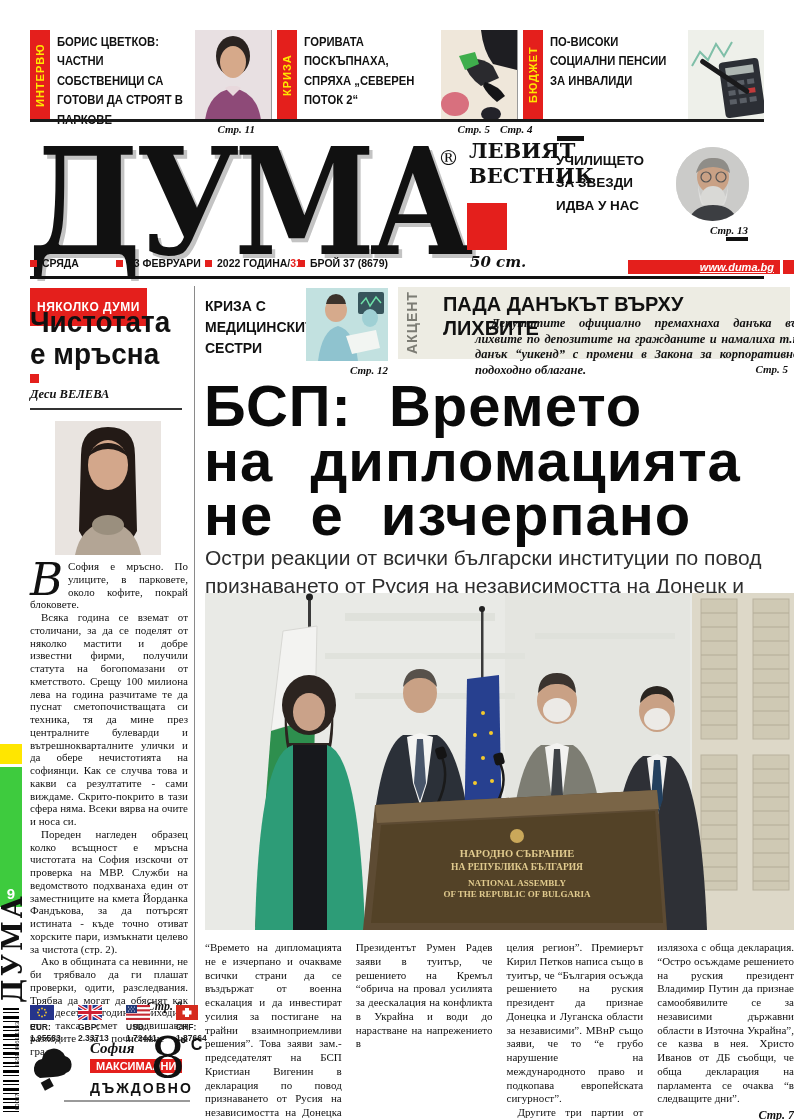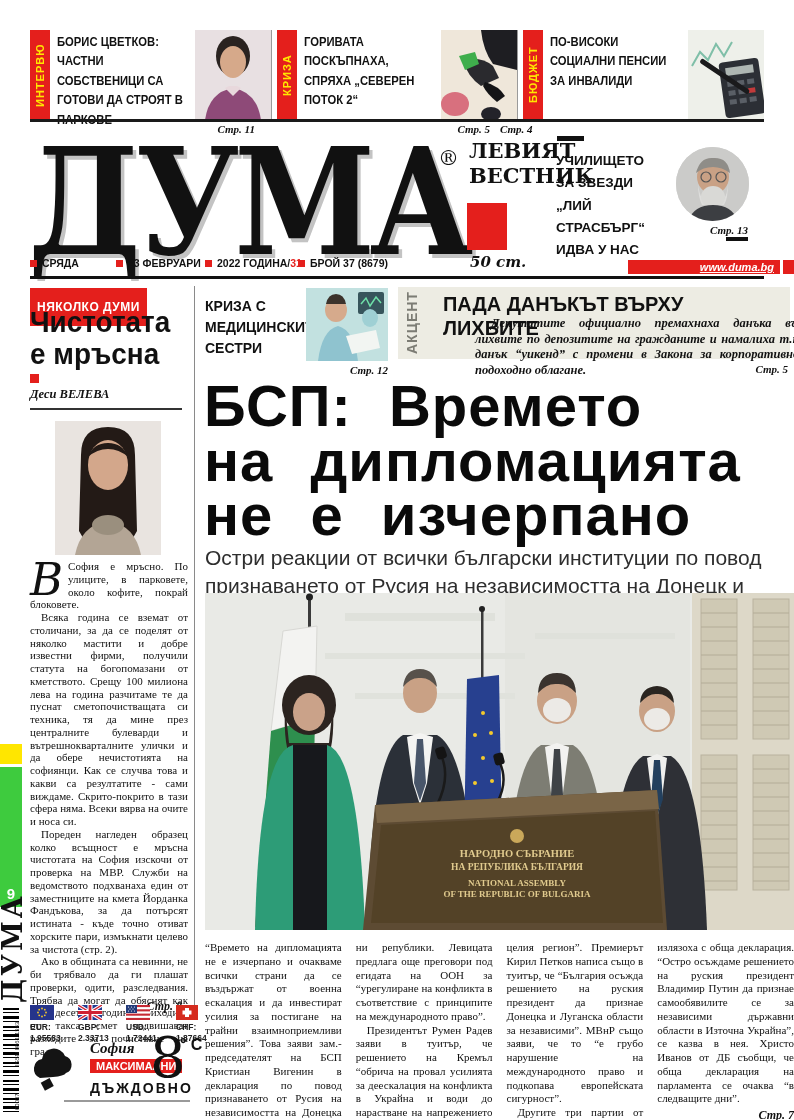--- a/index.html
+++ b/index.html
@@ -184,21 +184,20 @@
   <div class="abs m-reg">®</div>
   <div class="abs m-tagline">
     <div>ЛЕВИЯТ</div>
     <div>ВЕСТНИК</div>
   </div>
   <div class="abs m-redsq"></div>
   <div class="abs m-dash1"></div>
   <div class="abs m-star">
     <div>УЧИЛИЩЕТО</div>
     <div>ЗА ЗВЕЗДИ</div>
-    <div>„ЛИЙ СТРАСБЪРГ“</div>
     <div>ИДВА У НАС</div>
   </div>
   <div class="abs m-photo">
     <svg width="73" height="74" viewBox="0 0 73 74">
       <rect width="73" height="74" fill="#cbcbc9"></rect>
       <ellipse cx="37" cy="30" rx="16" ry="17" fill="#c9a185"></ellipse>
       <path d="M20 26 Q24 10 37 11 Q52 10 54 26 Q46 20 37 20 Q27 20 20 26 Z" fill="#8f8d88"></path>
       <path d="M22 36 Q24 58 37 58 Q51 58 52 36 Q52 52 48 58 L26 58 Q22 50 22 36 Z" fill="#dddddb"></path>
       <ellipse cx="37" cy="50" rx="12" ry="11" fill="#d9d9d6"></ellipse>
       <circle cx="30" cy="30" r="5" fill="none" stroke="#555" stroke-width="1.2"></circle>
@@ -363,21 +362,20 @@
         <text x="312" y="304" font-size="9">OF THE REPUBLIC OF BULGARIA</text>
       </g>
     </svg>
   </div>
 
   <div class="abs cols">
     <div class="col">
       <p>“Времето на дипломацията не е изчерпано и очакваме всички страни да се въздържат от военна ескалация и да инвестират усилия за постигане на трайни взаимноприемливи решения”. Това заяви зам.-председателят на БСП Кристиан Вигенин в декларация по повод признаването от Русия на независимостта на Донецка и Луганска народ-</p>
     </div>
     <div class="col">
-      <p>ни републики. Левицата предлага още преговори под егидата на ООН за “урегулиране на конфликта в съответствие с принципите на международното право”.</p>
       <p>Президентът Румен Радев заяви в туитър, че решението на Кремъл “обрича на провал усилията за деескалация на конфликта в Украйна и води до нарастване на напрежението в</p>
     </div>
     <div class="col">
       <p>целия регион”. Премиерът Кирил Петков написа също в туитър, че “България осъжда решението на руския президент да признае Донецка и Луганска области за независими”. МВнР също заяви, че то “е грубо нарушение на международното право и подкопава европейската сигурност”.</p>
       <p>Другите три партии от управляващата коалиция</p>
     </div>
     <div class="col">
       <p>излязоха с обща декларация. “Остро осъждаме решението на руския президент Владимир Путин да признае самообявилите се за независими държавни области в Източна Украйна”, се казва в нея. Христо Иванов от ДБ съобщи, че обща декларация на парламента се очаква “в следващите дни”.</p>
       <p class="pref story-ref">Стр. 7</p>
     </div>

